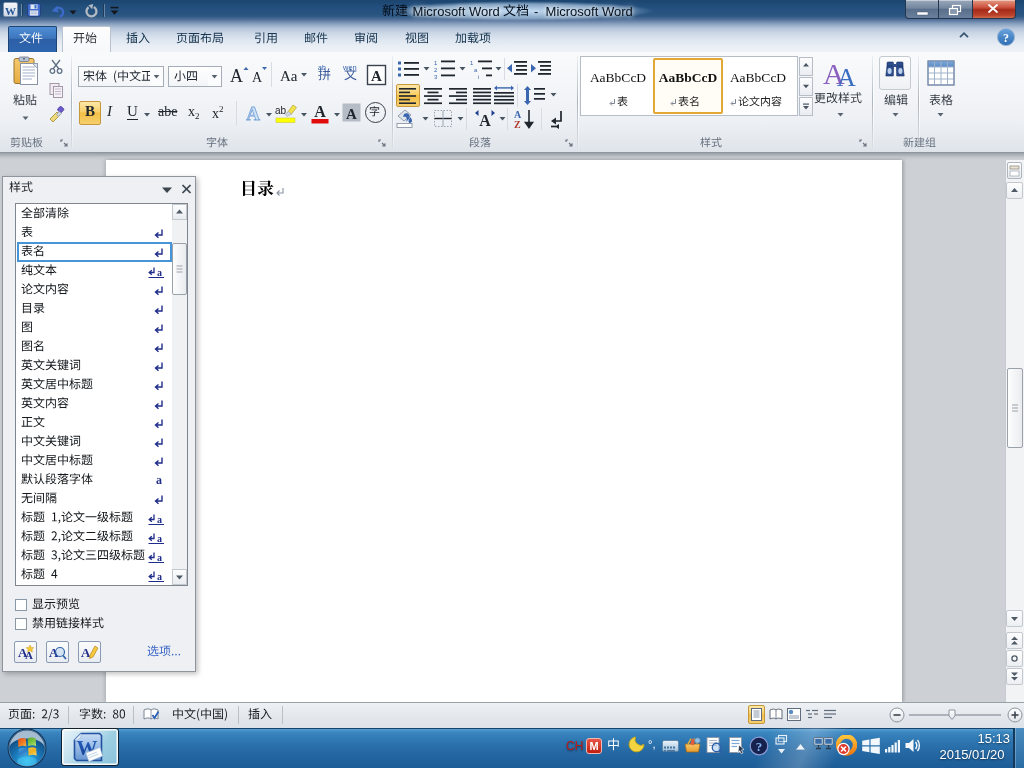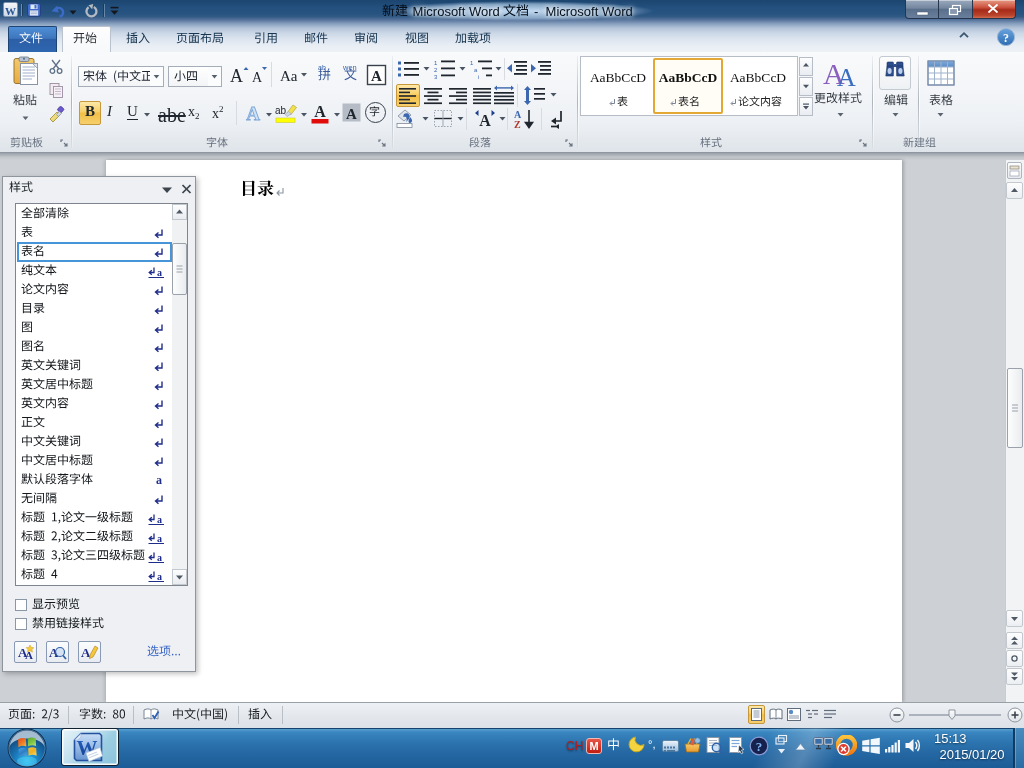--- a/index.html
+++ b/index.html
@@ -246,21 +246,21 @@
 <rect x="1.5" y="1.5" width="18" height="19" fill="#fff" stroke="#39414c" stroke-width="1.4"></rect>
 <text x="10.5" y="17" text-anchor="middle" font-family="Liberation Serif" font-size="15" font-weight="bold" fill="#20262e">A</text>
     </svg>
 <div style="position:absolute;left:79px;top:101px;width:22px;height:24px;background:linear-gradient(180deg,#fde8a9,#f8cf68 45%,#f3bf45 50%,#f6cf6e 100%);border:1px solid #c7973c;border-radius:2px;"></div>
 <div class="ab" style="left:85px;top:103px;font-family:'Liberation Serif';font-size:15px;font-weight:bold;color:#20262e">B</div>
 <div class="ab" style="left:107px;top:103px;font-family:'Liberation Serif';font-size:15px;font-style:italic;color:#20262e">I</div>
 <div class="ab" style="left:127px;top:103px;font-family:'Liberation Serif';font-size:15px;color:#20262e;border-bottom:1.5px solid #20262e;line-height:16px">U</div>
 <svg class="ab" style="left:142px;top:112px" width="10" height="6" viewBox="0 0 10 6">
       <path d="M2 1 l6 0 l-3 3.5 z" fill="#4a5563"></path>
     </svg>
-<div class="ab" style="left:158px;top:104px;font-family:'Liberation Serif';font-size:20px;color:#20262e;text-decoration:line-through">abe</div>
+<div class="ab" style="left:158px;top:104px;font-family:'Liberation Serif';font-size:14px;color:#20262e;text-decoration:line-through">abe</div>
 <div class="ab" style="left:188px;top:104px;font-family:'Liberation Serif';font-size:14px;color:#20262e">x<span style="font-size:9px;vertical-align:-3px">2</span></div>
 <div class="ab" style="left:212px;top:104px;font-family:'Liberation Serif';font-size:14px;color:#20262e">x<span style="font-size:9px;vertical-align:6px">2</span></div>
 <div style="position:absolute;left:236px;top:101px;width:1px;height:24px;background:#d8dce2;"></div>
 <svg class="ab" style="left:242px;top:102px" width="22" height="22" viewBox="0 0 22 22">
 <text x="11" y="18" text-anchor="middle" font-family="Liberation Serif" font-size="19" font-weight="bold" fill="#cfe3f6" stroke="#7ea7d8" stroke-width="0.9">A</text>
     </svg>
 <svg class="ab" style="left:264px;top:112px" width="10" height="6" viewBox="0 0 10 6">
       <path d="M2 1 l6 0 l-3 3.5 z" fill="#4a5563"></path>
     </svg>
 <svg class="ab" style="left:274px;top:101px" width="24" height="24" viewBox="0 0 24 24">
@@ -878,21 +878,21 @@
         <rect x="4.2" y="9" width="2.2" height="5.5"></rect>
         <rect x="7.4" y="7" width="2.2" height="7.5"></rect>
         <rect x="10.6" y="4.5" width="2.2" height="10"></rect>
         <rect x="13.8" y="2" width="2.2" height="12.5"></rect>
       </g>
     </svg>
 <svg class="ab" style="left:904px;top:737px" width="18" height="17" viewBox="0 0 18 17">
 <path d="M1.5 6 L5 6 L9.5 2 L9.5 15 L5 11 L1.5 11 Z" fill="#f4f8fc"></path>
 <path d="M11.5 5 C13 7 13 10 11.5 12 M13.5 3 C16 6 16 11 13.5 14" stroke="#f4f8fc" stroke-width="1.4" fill="none"></path>
     </svg>
-<div class="ab" style="left:934px;top:731px;width:76px;text-align:left;color:#fff;font-size:13px;text-shadow:0 1px 2px rgba(0,0,0,.5)">15:13</div>
+<div class="ab" style="left:934px;top:731px;width:76px;text-align:right;color:#fff;font-size:13px;text-shadow:0 1px 2px rgba(0,0,0,.5)">15:13</div>
 <div class="ab" style="left:930px;top:747px;width:84px;text-align:center;color:#fff;font-size:13px;text-shadow:0 1px 2px rgba(0,0,0,.5)">2015/01/20</div>
 <div style="position:absolute;left:1013px;top:728px;width:11px;height:40px;background:linear-gradient(180deg,#4a8cbe,#2a6da5);border-left:2px solid #123a5f;box-shadow:inset 1px 0 0 rgba(255,255,255,.25);"></div>
 <div style="position:absolute;left:2px;top:176px;width:194px;height:496px;background:#eef0f3;border:1px solid #8e959d;box-shadow:2px 2px 5px rgba(0,0,0,.25);"></div>
 <div style="position:absolute;left:9px;top:181px;width:25px;height:14px">
       <svg width="25" height="14" viewBox="0 0 25 14" style="position:absolute;left:0;top:0;overflow:visible">
         <path d="M5.292 0.588000000000001C5.7 1.1999999999999993 6.132000000000001 2.016 6.3 2.532L7.140000000000001 2.1839999999999993C6.96 1.6679999999999993 6.5040000000000004 0.8879999999999999 6.0840000000000005 0.28800000000000026ZM9.864 0.20400000000000063C9.6 0.9120000000000008 9.144 1.8719999999999999 8.736 2.5440000000000005H4.788V3.372H7.488V5.0280000000000005H5.16V5.856H7.488V7.548H4.332V8.4H7.488V11.268H8.388V8.4H11.364V7.548H8.388V5.856H10.74V5.0280000000000005H8.388V3.372H11.136000000000001V2.5440000000000005H9.684000000000001C10.044 1.9440000000000008 10.44 1.1880000000000006 10.776 0.516ZM2.196 0.2400000000000002V2.556H0.66V3.396H2.196C1.848 5.0280000000000005 1.116 6.948 0.372 7.956C0.528 8.172 0.756 8.568 0.852 8.832C1.344 8.1 1.824 6.948 2.196 5.736V11.268H3.06V5.04C3.384 5.640000000000001 3.7560000000000002 6.336 3.912 6.732L4.476 6.0600000000000005C4.272 5.724 3.384 4.344 3.06 3.912V3.396H4.332V2.556H3.06V0.2400000000000002Z M20.508000000000003 0.8279999999999994C21.131999999999998 1.2599999999999998 21.875999999999998 1.9079999999999995 22.236 2.34L22.86 1.7759999999999998C22.5 1.3559999999999999 21.732 0.7439999999999998 21.12 0.32399999999999984ZM18.78 0.28800000000000026C18.78 1.032 18.804000000000002 1.7639999999999993 18.84 2.484H12.66V3.3600000000000003H18.9C19.212 7.824 20.22 11.304 22.188000000000002 11.304C23.112000000000002 11.304 23.448 10.692 23.604 8.592C23.352 8.496 23.016 8.292 22.811999999999998 8.088000000000001C22.728 9.696 22.596 10.368 22.259999999999998 10.368C21.072000000000003 10.368 20.136000000000003 7.428000000000001 19.836 3.3600000000000003H23.364V2.484H19.788C19.752 1.7759999999999998 19.740000000000002 1.0440000000000005 19.740000000000002 0.28800000000000026ZM12.708 10.032 12.996 10.92C14.532 10.584 16.740000000000002 10.08 18.78 9.6L18.708 8.784L16.14 9.336V6.024H18.384V5.148000000000001H13.08V6.024H15.24V9.516Z" fill="#1c2126"></path>
       </svg>
     </div>
 <svg class="ab" style="left:160px;top:186px" width="14" height="8" viewBox="0 0 14 8">
       <path d="M2 1.5 l10 0 l-5 5.5 z" fill="#3c454f"></path>

